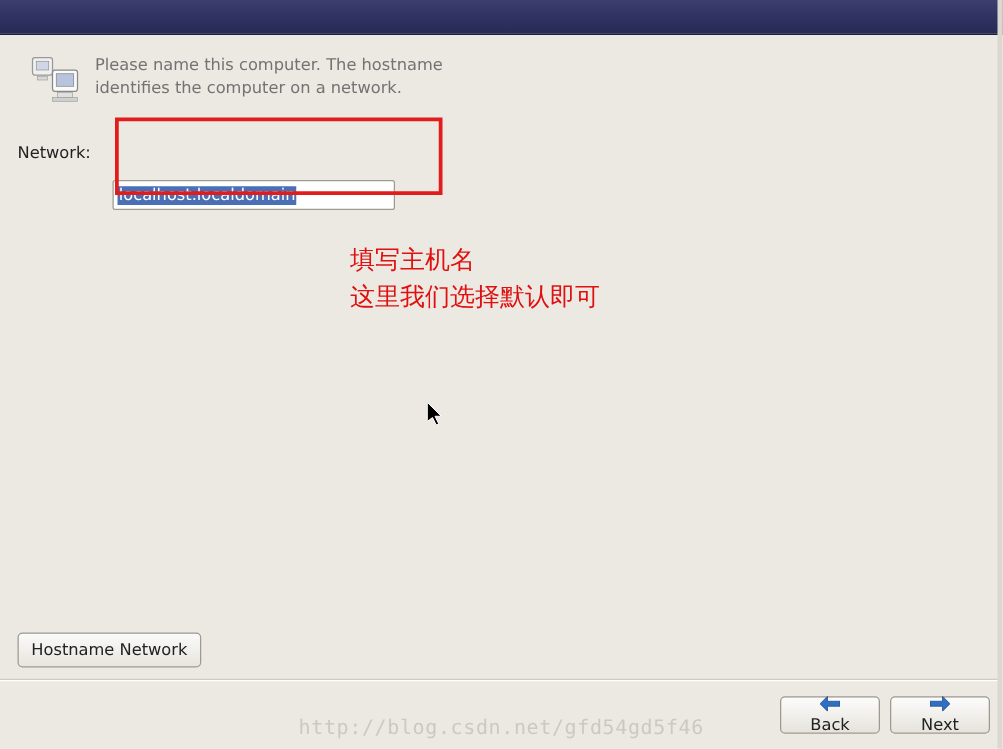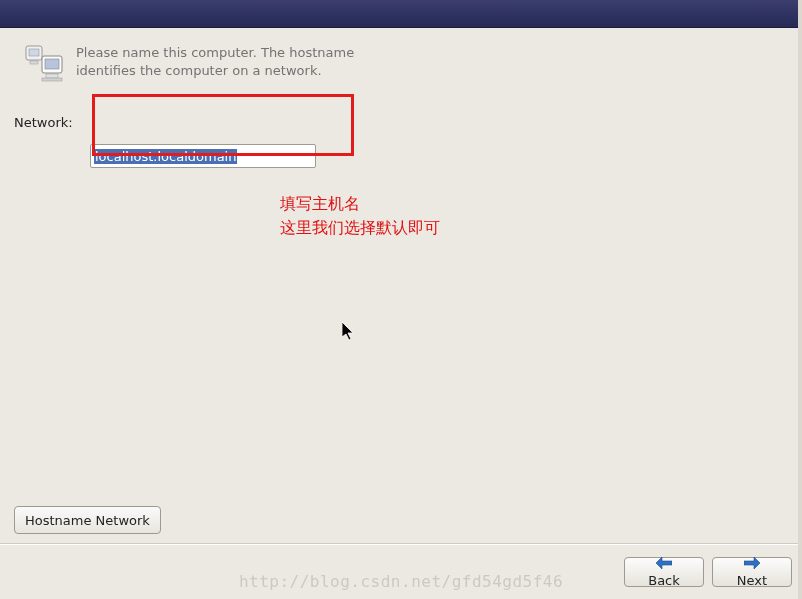--- a/index.html
+++ b/index.html
@@ -66,21 +66,21 @@
       width: 262px;
       height: 62px;
       border: 3px solid #e21b1b;
       pointer-events: none;
     }
     .annotation-text {
       position: absolute;
       top: 164px;
       left: 280px;
       color: #e01010;
-      font-size: 16px;
+      font-size: 20px;
       line-height: 1.5;
       white-space: pre;
     }
     .configure-network-btn {
       position: absolute;
       left: 14px;
       top: 478px;
       height: 28px;
       padding: 0 10px;
       background: linear-gradient(to bottom, #fafafa, #e8e5de);

